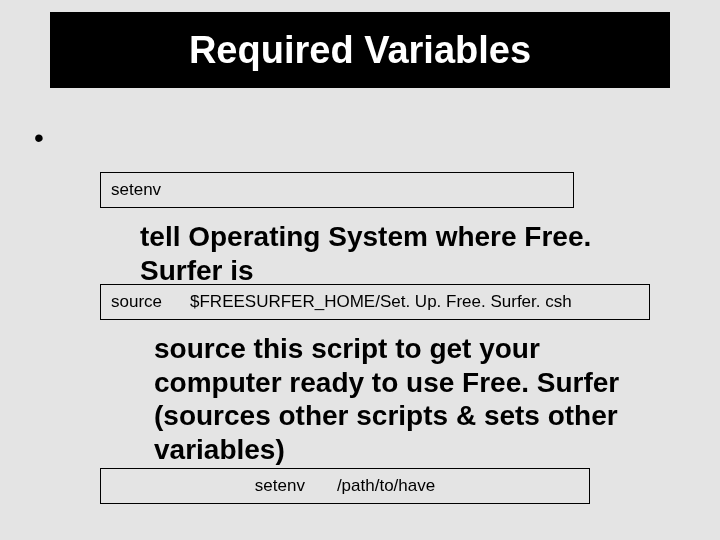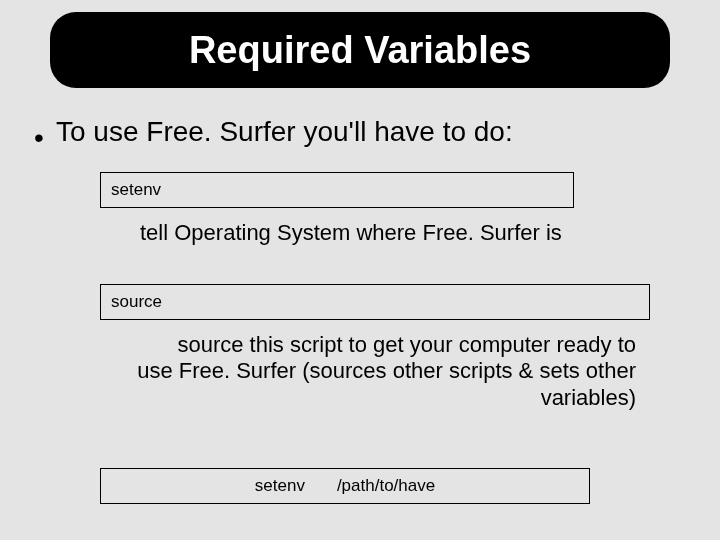--- a/index.html
+++ b/index.html
@@ -24,21 +24,20 @@
     top: 12px;
     width: 620px;
     height: 76px;
     background: #000;
     color: #fff;
     display: flex;
     align-items: center;
     justify-content: center;
     font-size: 38px;
     font-weight: bold;
-    border-radius: 26px;
   }
   .bullet-wrap {
     position: absolute;
     left: 34px;
     top: 116px;
     width: 640px;
     display: flex;
     align-items: flex-start;
     font-size: 28px;
   }
@@ -58,53 +57,54 @@
     box-sizing: border-box;
     padding: 0 10px;
     text-align: right;
   }
   .cmd-box span { white-space: pre; }
   .cmd1 { left: 100px; top: 172px; width: 474px; height: 36px; }
   .cmd2 { left: 100px; top: 284px; width: 550px; height: 36px; }
   .cmd3 { left: 100px; top: 468px; width: 490px; height: 36px; justify-content: center; }
   .explain {
     position: absolute;
-    font-size: 22px;
+    font-size: 28px;
     line-height: 1.2;
     width: 520px;
+    font-weight: bold;
   }
   .exp1 { left: 140px; top: 220px; }
-  .exp2 { left: 136px; top: 332px; width: 500px; text-align: right; }
+  .exp2 { left: 154px; top: 332px; width: 500px; }
   .gap { display: inline-block; }
 </style>
 </head>
 <body>
 
 <div class="slide">
 
   <div class="title-bar">
     <span>Required Variables</span>
   </div>
 
   <div class="bullet-wrap">
     <div class="bullet-dot">•</div>
-    <div>To use Free. Surfer you'll have to do:</div>
   </div>
 
   <div class="cmd-box cmd1">
     <span>setenv</span>
     <span class="gap" style="width:18px"></span>
     <span class="gap" style="width:28px"></span>
   </div>
 
   <div class="explain exp1">tell Operating System where Free. Surfer is</div>
 
   <div class="cmd-box cmd2">
     <span>source</span>
     <span class="gap" style="width:28px"></span>
+    <span>$FREESURFER_HOME/Set. Up. Free. Surfer. csh</span>
   </div>
 
   <div class="explain exp2">source this script to get your computer ready to use Free. Surfer (sources other scripts &amp; sets other variables)</div>
 
   <div class="cmd-box cmd3">
     <span>setenv</span>
     <span class="gap" style="width:18px"></span>
     <span class="gap" style="width:14px"></span>
     <span>/path/to/have</span>
   </div>

